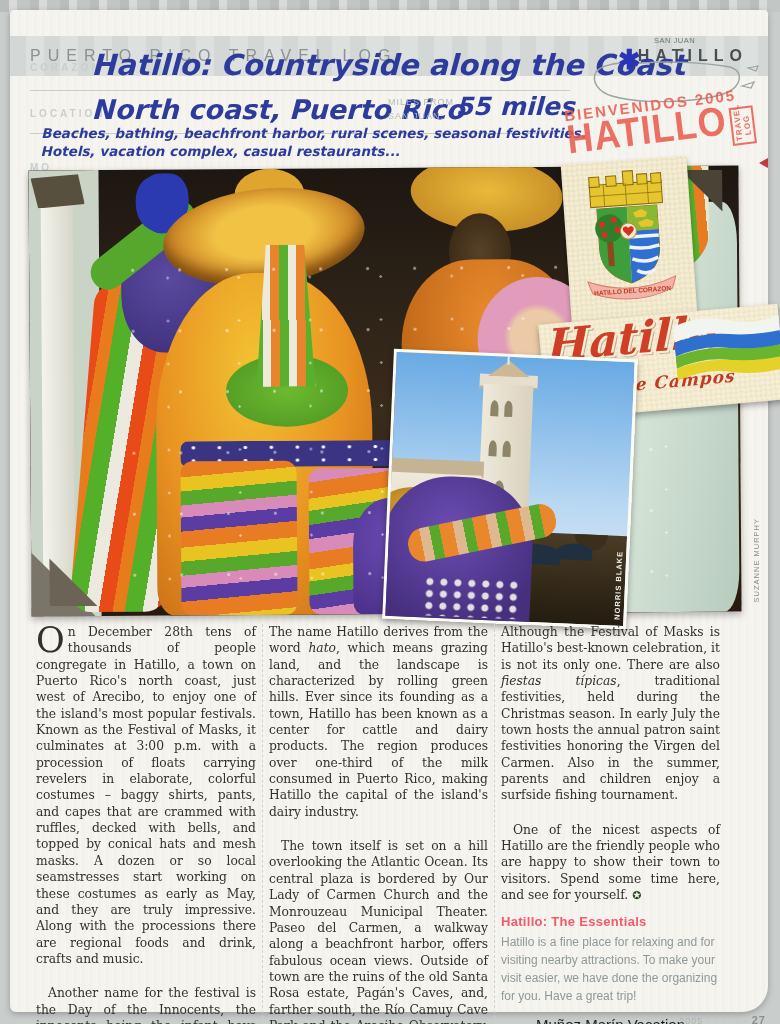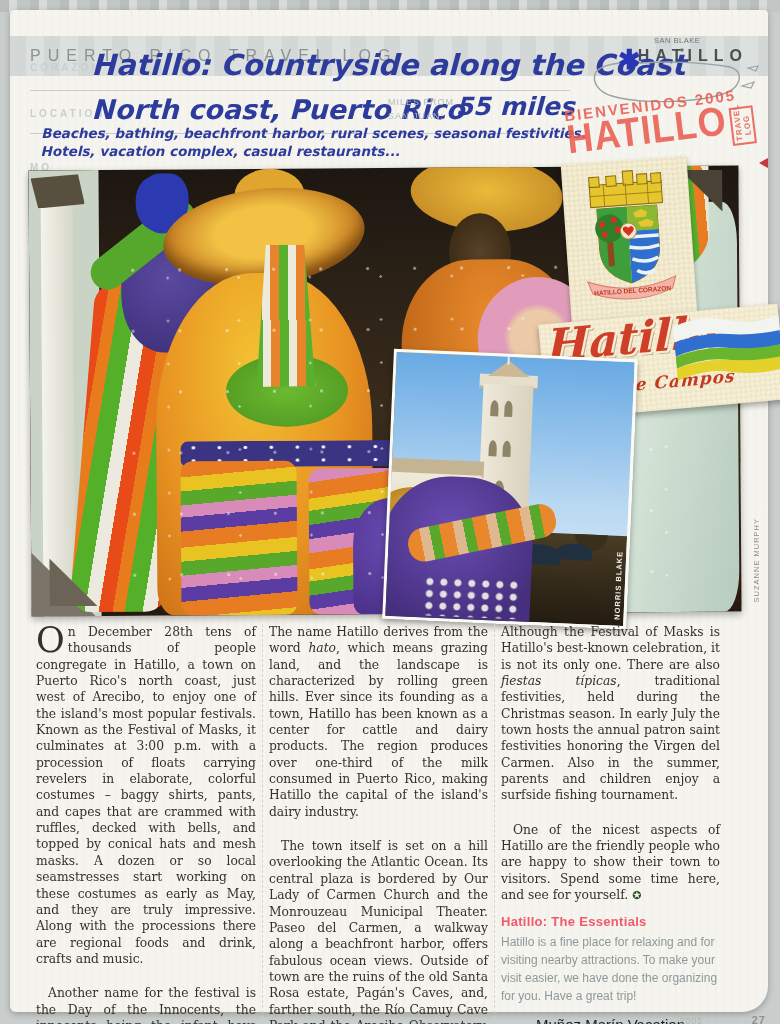--- a/index.html
+++ b/index.html
@@ -179,21 +179,21 @@
     <div>Hotels, vacation complex, casual restaurants...</div>
   </div>
 
   <div class="map">
     <svg viewBox="0 0 180 100">
       <path d="M14 38 C 20 30, 40 28, 60 29 C 85 27, 120 28, 148 33 C 158 36, 160 44, 154 52 C 148 60, 130 64, 110 66 C 85 69, 50 68, 30 62 C 16 58, 9 47, 14 38 Z" fill="none" stroke="#9aa3a2" stroke-width="1.4"></path>
       <path d="M160 52 l12 -4 l-3 6 z" fill="none" stroke="#9aa3a2" stroke-width="1.2"></path>
       <path d="M166 34 l10 -2 l-2 5 z" fill="none" stroke="#9aa3a2" stroke-width="1.2"></path>
       <circle cx="100" cy="16" r="1.8" fill="#6d7574"></circle>
     </svg>
-    <span class="map-city">SAN BLAKE</span>
+    <span class="map-city">SAN JUAN</span>
     <span class="map-star">✱</span>
   </div>
 
   <div class="stamp">
     <div class="stamp-l1">BIENVENIDOS 2005</div>
     <div class="stamp-row">
       <div class="stamp-l2">HATILLO</div>
       <div class="stamp-side">TRAVEL LOG</div>
     </div>
   </div>

